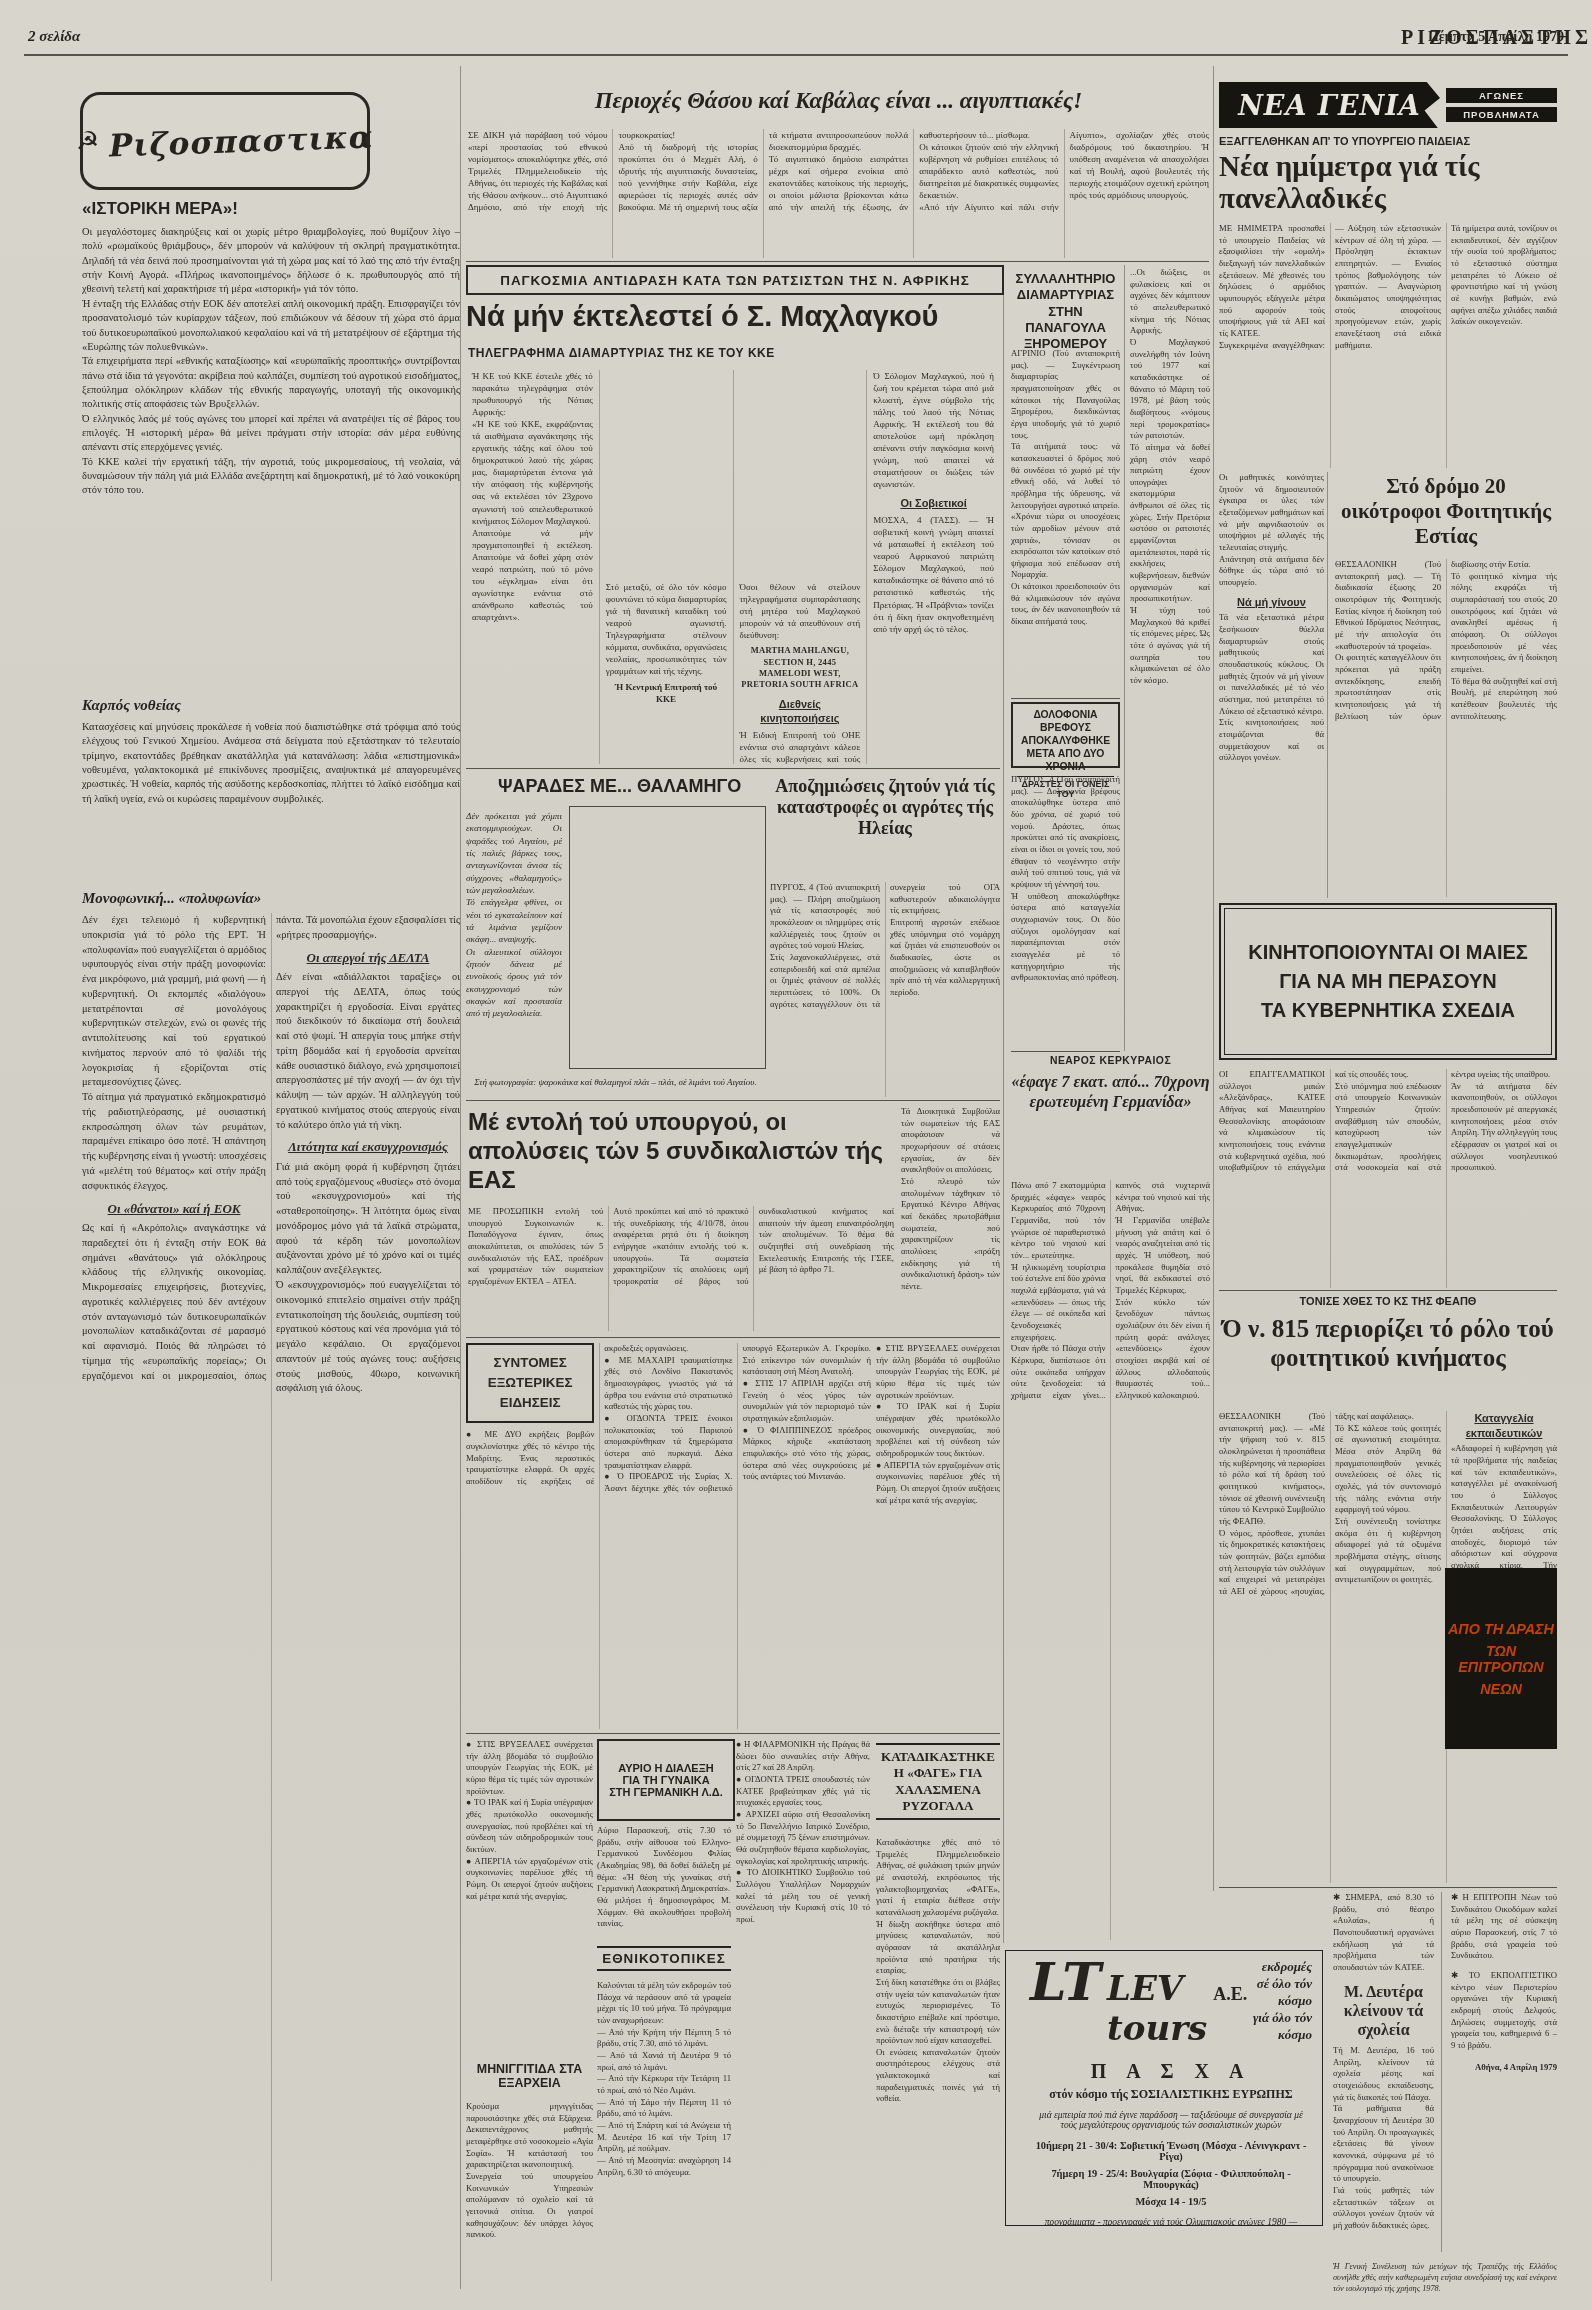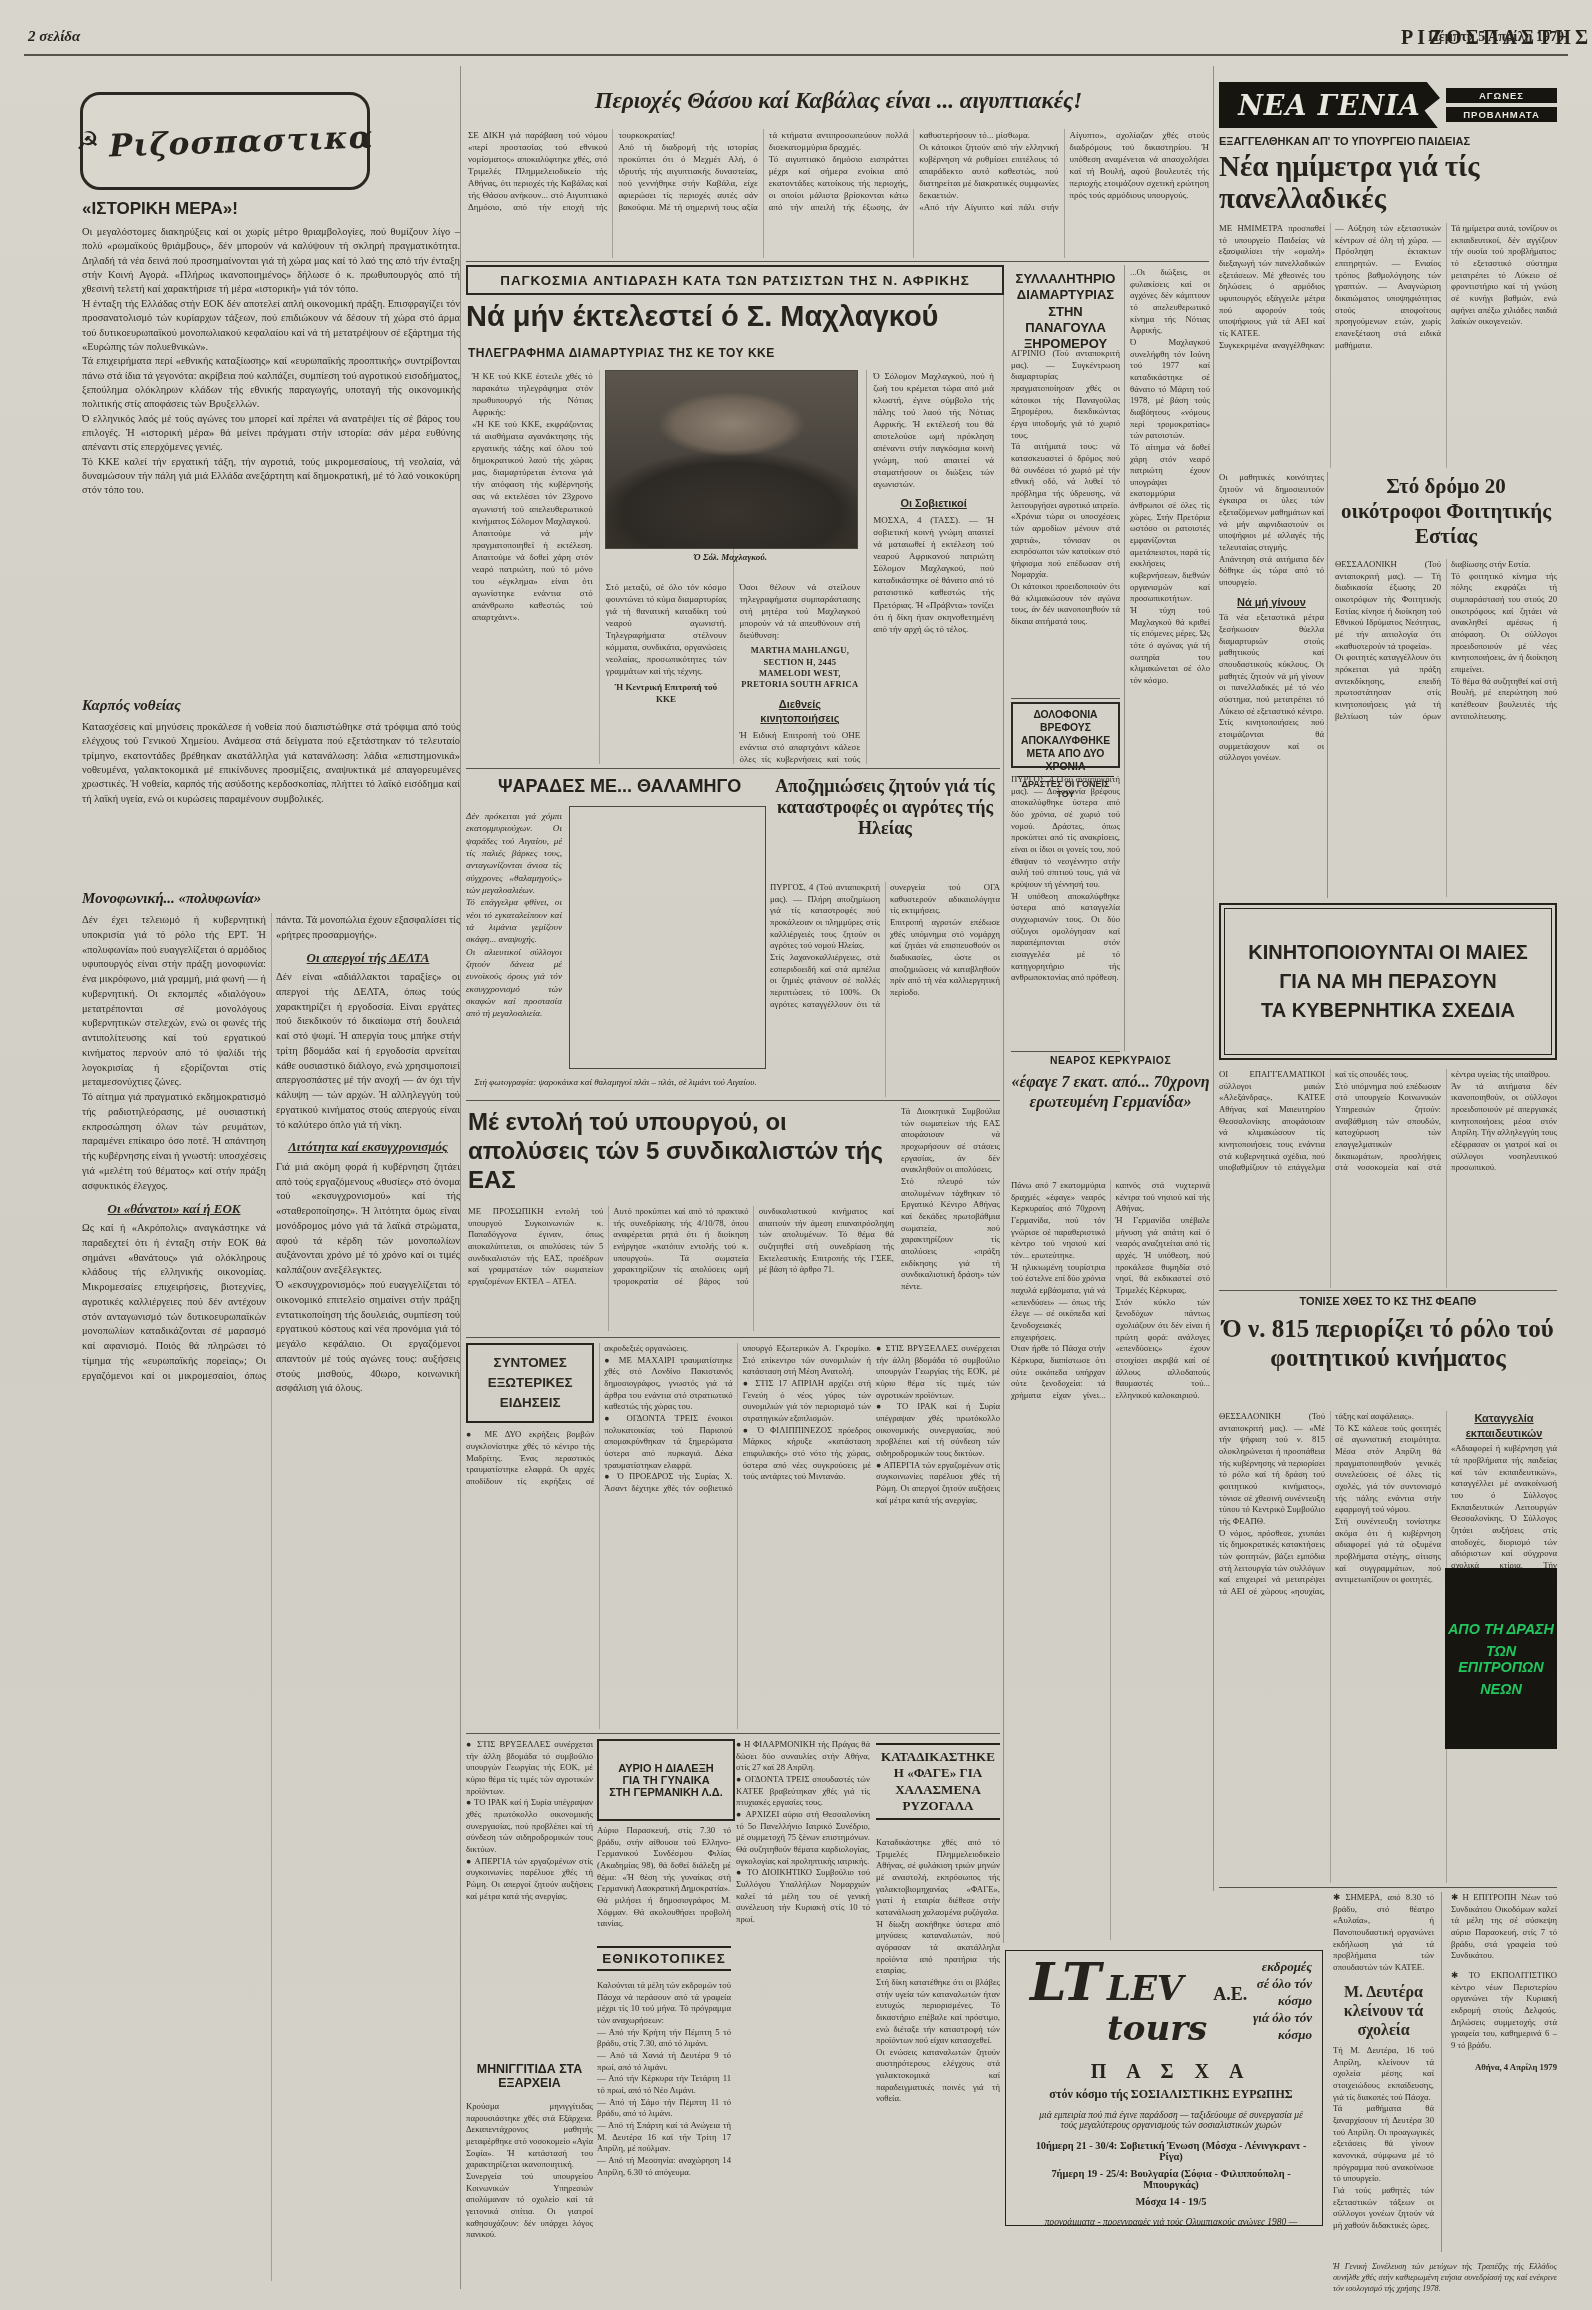--- a/index.html
+++ b/index.html
@@ -37,21 +37,21 @@
      radial-gradient(ellipse 38% 10% at 63% 42%,#a39d91 0%,rgba(0,0,0,0) 75%),
      radial-gradient(ellipse 30% 8% at 30% 74%,#8f897d 0%,rgba(0,0,0,0) 80%),
      linear-gradient(180deg,#938d82 0%,#7d7ositive76c 0%,#7d776c 42%,#5f594f 78%,#4b463f 100%);}
   .cap{font-style:italic;font-size:9px;text-align:center;}
   .ng-black{background:#17150f;color:#e9e6dd;display:flex;align-items:center;justify-content:center;
             clip-path:polygon(0 0,94% 0,100% 35%,93% 62%,99% 100%,0 100%);}
   .ng-black span{font-style:italic;font-weight:bold;font-size:27px;letter-spacing:1px;font-family:"DejaVu Serif",serif;}
   .ng-lab{background:#17150f;color:#e9e6dd;font-family:"Liberation Sans",sans-serif;font-weight:bold;
           font-size:9.5px;text-align:center;padding:2px 0;letter-spacing:1px;}
   .dbl{border:2px solid #26231e;box-shadow:inset 0 0 0 3px #d3d0c7, inset 0 0 0 4px #26231e;}
-  .blackbox{background:#17150f;color:#22c55e;display:flex;flex-direction:column;justify-content:center;gap:6px;text-align:center;}
+  .blackbox{background:#17150f;color:#c2410c;display:flex;flex-direction:column;justify-content:center;gap:6px;text-align:center;}
   .blackbox div{font-style:italic;font-weight:bold;font-size:14.4px;font-family:"Liberation Sans",sans-serif;}
   .sx-box{border:2px solid #26231e;font-weight:bold;font-size:13.4px;line-height:1.5;text-align:center;
           padding:8px 2px;margin-bottom:6px;white-space:pre-line;font-family:"Liberation Sans",sans-serif;}
   .ethn-t{font-weight:bold;font-size:13.4px;text-align:center;border-top:2px solid #26231e;border-bottom:2px solid #26231e;
           padding:3px 0;letter-spacing:1px;font-family:"Liberation Sans",sans-serif;}
   .lev{border:1.5px solid #26231e;padding:8px 10px;overflow:hidden;}
   .lev-logo{display:flex;align-items:baseline;gap:6px;}
   .lev-mark{font-size:52px;font-weight:bold;font-style:italic;line-height:.9;font-family:"DejaVu Serif",serif;}
   .lev-brand{font-size:34px;font-weight:bold;font-style:italic;font-family:"DejaVu Serif",serif;}
   .lev-ae{font-size:18px;font-weight:bold;}
@@ -132,24 +132,20 @@
         <div class="addr">MARTHA MAHLANGU, SECTION H, 2445 MAMELODI WEST, PRETORIA SOUTH AFRICA</div>
         <h5 class="inh">Διεθνείς κινητοποιήσεις</h5>
         <span class="t">Ή Ειδική Επιτροπή τού ΟΗΕ ενάντια στό απαρτχάιντ κάλεσε όλες τίς κυβερνήσεις καί τούς λαούς νά εντείνουν τίς πιέσεις γιά νά σωθεί ή ζωή τού Μαχλαγκού. Ανάλογες εκκλήσεις απηύθυναν ή Παγκόσμια Ομοσπονδία Δημοκρατικών Νεολαιών καί δεκάδες άλλες διεθνείς οργανώσεις.</span>
       </div>
       <div class="mcol">
         <span class="t">Ό Σόλομον Μαχλαγκού, πού ή ζωή του κρέμεται τώρα από μιά κλωστή, έγινε σύμβολο τής πάλης τού λαού τής Νότιας Αφρικής. Ή εκτέλεσή του θά αποτελούσε ωμή πρόκληση απέναντι στήν παγκόσμια κοινή γνώμη, πού απαιτεί νά σταματήσουν οι διώξεις τών αγωνιστών.</span>
         <h5 class="inh">Οι Σοβιετικοί</h5>
         <span class="t">ΜΟΣΧΑ, 4 (ΤΑΣΣ). — Ή σοβιετική κοινή γνώμη απαιτεί νά ματαιωθεί ή εκτέλεση τού νεαρού Αφρικανού πατριώτη Σόλομον Μαχλαγκού, πού καταδικάστηκε σέ θάνατο από τό ρατσιστικό καθεστώς τής Πρετόριας. Ή «Πράβντα» τονίζει ότι ή δίκη ήταν σκηνοθετημένη από τήν αρχή ώς τό τέλος.</span>
       </div>
     </div>
-    <div class="abs" style="left:139px;top:0;width:251px;height:205px;">
-      <div class="photo-frame ph-mah" style="width:100%;height:177px;"></div>
-      <div class="cap" style="font-weight:bold;margin-top:3px;">Ό Σόλ. Μαχλαγκού.</div>
-    </div>
   </div>
   <div class="abs hr" style="left:466px;top:768px;width:534px;"></div>
 
   <div class="abs body" style="left:1130px;top:267px;width:80px;height:784px;font-size:8.7px;">
       <span class="t">...Οι διώξεις, οι φυλακίσεις καί οι αγχόνες δέν κάμπτουν τό απελευθερωτικό κίνημα τής Νότιας Αφρικής.
 Ό Μαχλαγκού συνελήφθη τόν Ιούνη τού 1977 καί καταδικάστηκε σέ θάνατο τό Μάρτη τού 1978, μέ βάση τούς διαβόητους «νόμους περί τρομοκρατίας» τών ρατσιστών.
 Τό αίτημα νά δοθεί χάρη στόν νεαρό πατριώτη έχουν υπογράψει εκατομμύρια άνθρωποι σέ όλες τίς χώρες. Στήν Πρετόρια ωστόσο οι ρατσιστές εμφανίζονται αμετάπειστοι, παρά τίς εκκλήσεις κυβερνήσεων, διεθνών οργανισμών καί προσωπικοτήτων.
 Ή τύχη τού Μαχλαγκού θά κριθεί τίς επόμενες μέρες. Ώς τότε ό αγώνας γιά τή σωτηρία του κλιμακώνεται σέ όλο τόν κόσμο.</span>
     </div>
 

